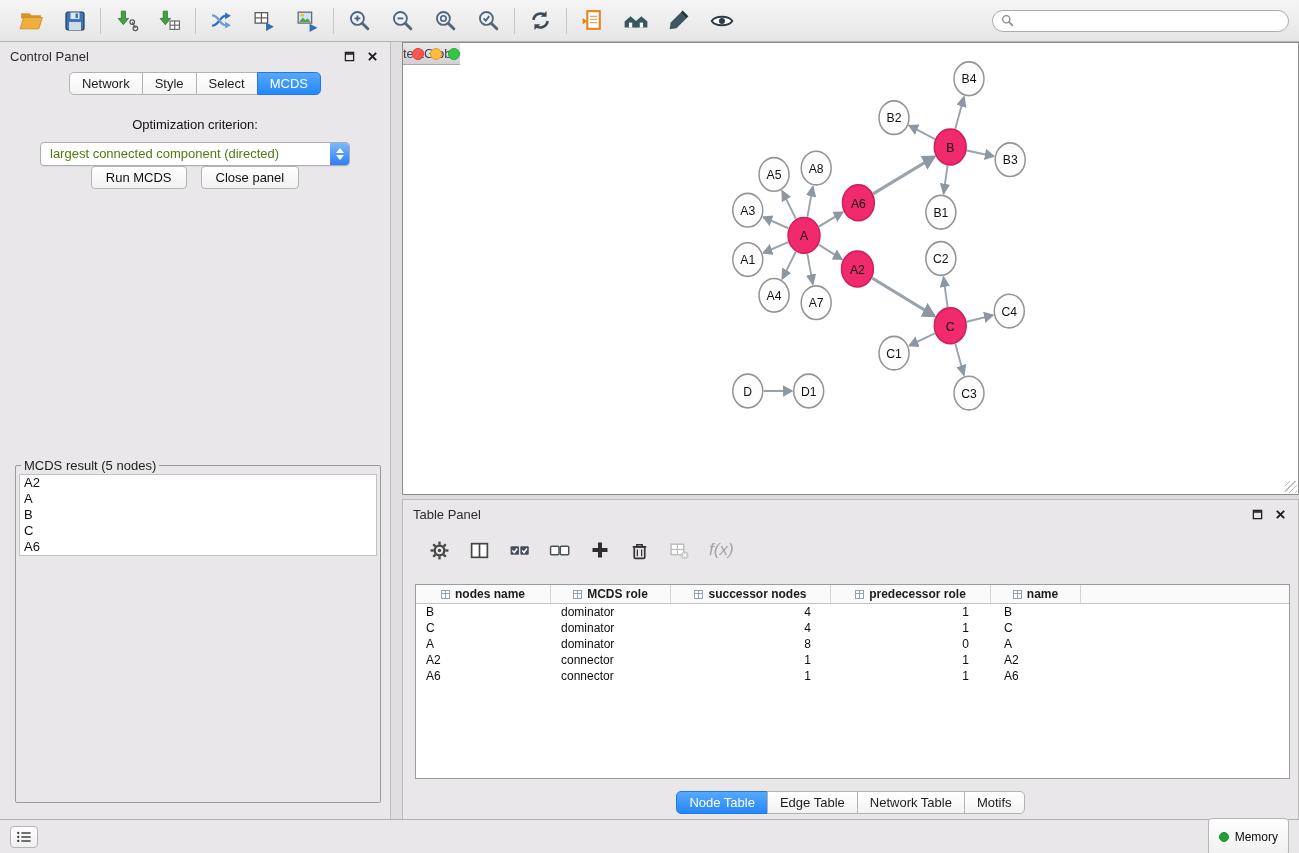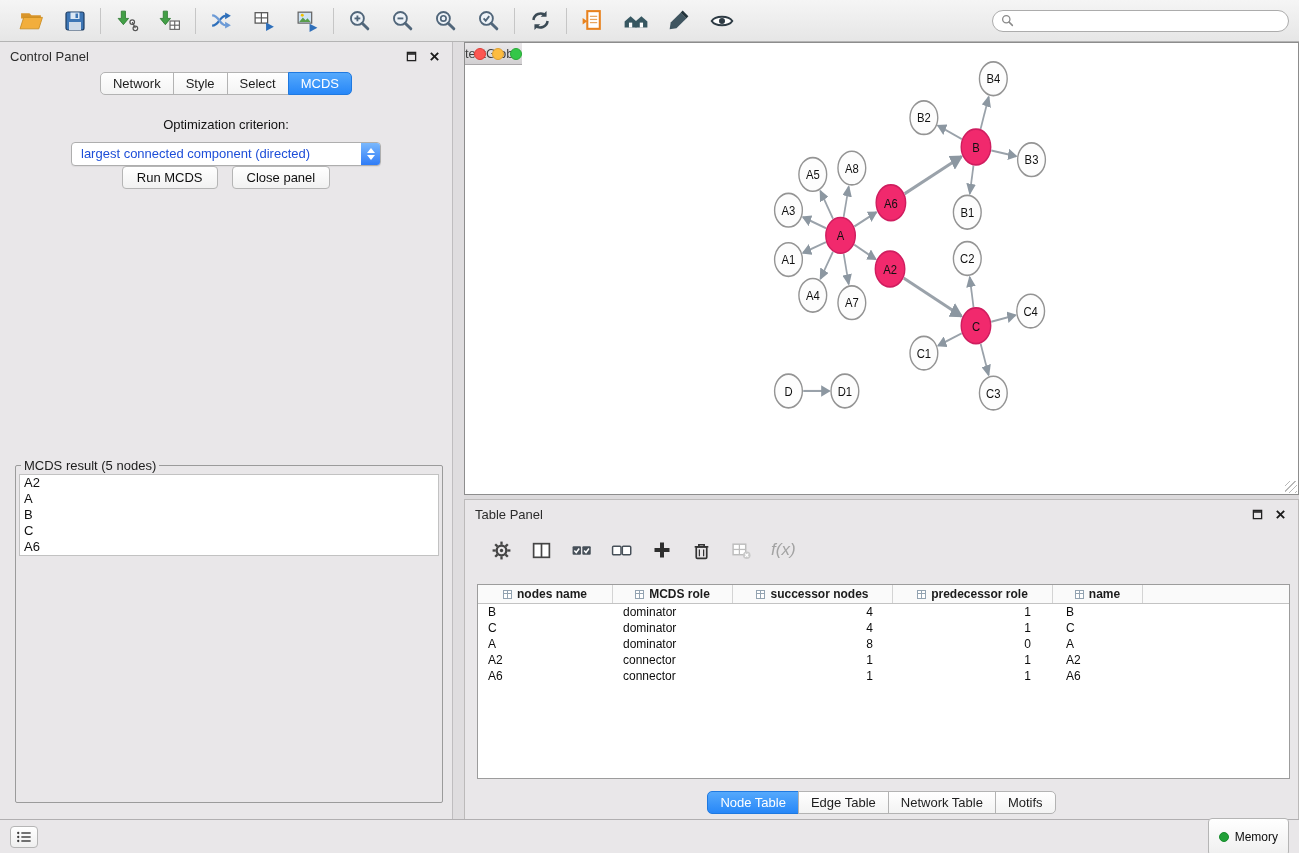--- a/index.html
+++ b/index.html
@@ -18,34 +18,34 @@
 
 
 .toolbar{height:42px;background:linear-gradient(#f5f5f5,#e6e6e6);border-bottom:1px solid #b4b4b4;display:flex;align-items:center;padding:0 10px;flex:none}
 .tbtn{width:43px;height:34px;display:flex;align-items:center;justify-content:center;border-radius:4px;cursor:default}
 .tsep{width:1px;height:26px;background:#c6c6c6;margin:0 4px;flex:none}
 .searchbox{margin-left:auto;width:297px;height:22px;border:1px solid #acacac;border-radius:12px;background:#fff;display:flex;align-items:center;padding:0 8px;gap:5px}
 .search-input{border:none;outline:none;flex:1;font-size:12px;font-family:inherit;background:transparent;color:#222}
 
 
 .content{flex:1;display:flex;min-height:0;background:#dfdddf}
-.control-panel{width:453px;flex:none;background:#e9e7e9;border-right:1px solid #bfbdbf;display:flex;flex-direction:column}
+.control-panel{width:391px;flex:none;background:#e9e7e9;border-right:1px solid #bfbdbf;display:flex;flex-direction:column}
 .panel-header{height:28px;display:flex;align-items:center;padding:0 10px;font-size:13px;color:#2c2c2c;flex:none}
 .panel-header .sp{flex:1}
 .winbtn{width:16px;height:16px;display:flex;align-items:center;justify-content:center;margin-left:7px}
 
 .seg-tabs{display:flex;justify-content:center;padding:2px 0 6px;flex:none}
 .seg-tab{font-size:13px;line-height:15px;padding:3px 12px;background:linear-gradient(#fff,#f3f3f3);border:1px solid #b3b3b3;margin-left:-1px;color:#1d1d1d;cursor:default}
 .seg-tab:first-child{border-radius:5px 0 0 5px;margin-left:0}
 .seg-tab:last-child{border-radius:0 5px 5px 0}
 .seg-tab.active{background:linear-gradient(#55a9fc,#2787f8);border-color:#1f79e0;color:#fff}
 
 .opt-label{text-align:center;font-size:13px;margin-top:16px;color:#101010}
 .dropdown{width:310px;height:24px;margin:10px auto 0;background:#fff;border:1px solid #aeaeae;border-radius:4px;display:flex;align-items:stretch;overflow:hidden;box-shadow:0 1px 1px rgba(0,0,0,.06)}
-.dropdown .val{flex:1;font-size:13px;line-height:22px;padding-left:9px;color:#1d4ed8;white-space:nowrap;overflow:hidden}
+.dropdown .val{flex:1;font-size:13px;line-height:22px;padding-left:9px;color:#4d7c0f;white-space:nowrap;overflow:hidden}
 .stepper{width:19px;background:linear-gradient(#7ab8fd,#2f7cf7);display:flex;flex-direction:column;align-items:center;justify-content:center;gap:2px;flex:none}
 .btn-row{display:flex;justify-content:center;gap:14px;}
 .mac-btn{font-size:13px;font-family:inherit;padding:3px 14px;background:linear-gradient(#fff,#f1f1f1);border:1px solid #b5b5b5;border-radius:4px;color:#101010;cursor:default}
 
 fieldset.groupbox{margin:auto 9px 16px 15px;height:345px;border:1px solid #9b9b9b;border-radius:2px;padding:1px 3px 3px;display:flex;flex-direction:column;min-width:0}
 fieldset.groupbox legend{font-size:13px;color:#1c1c1c;padding:0 3px;margin-left:2px}
 .result-box{flex:1;background:#fff;border:1px solid #c2c2c2;overflow:auto}
 .result-item{font-size:13px;line-height:16px;padding:0 4px;color:#101010}
 
 

